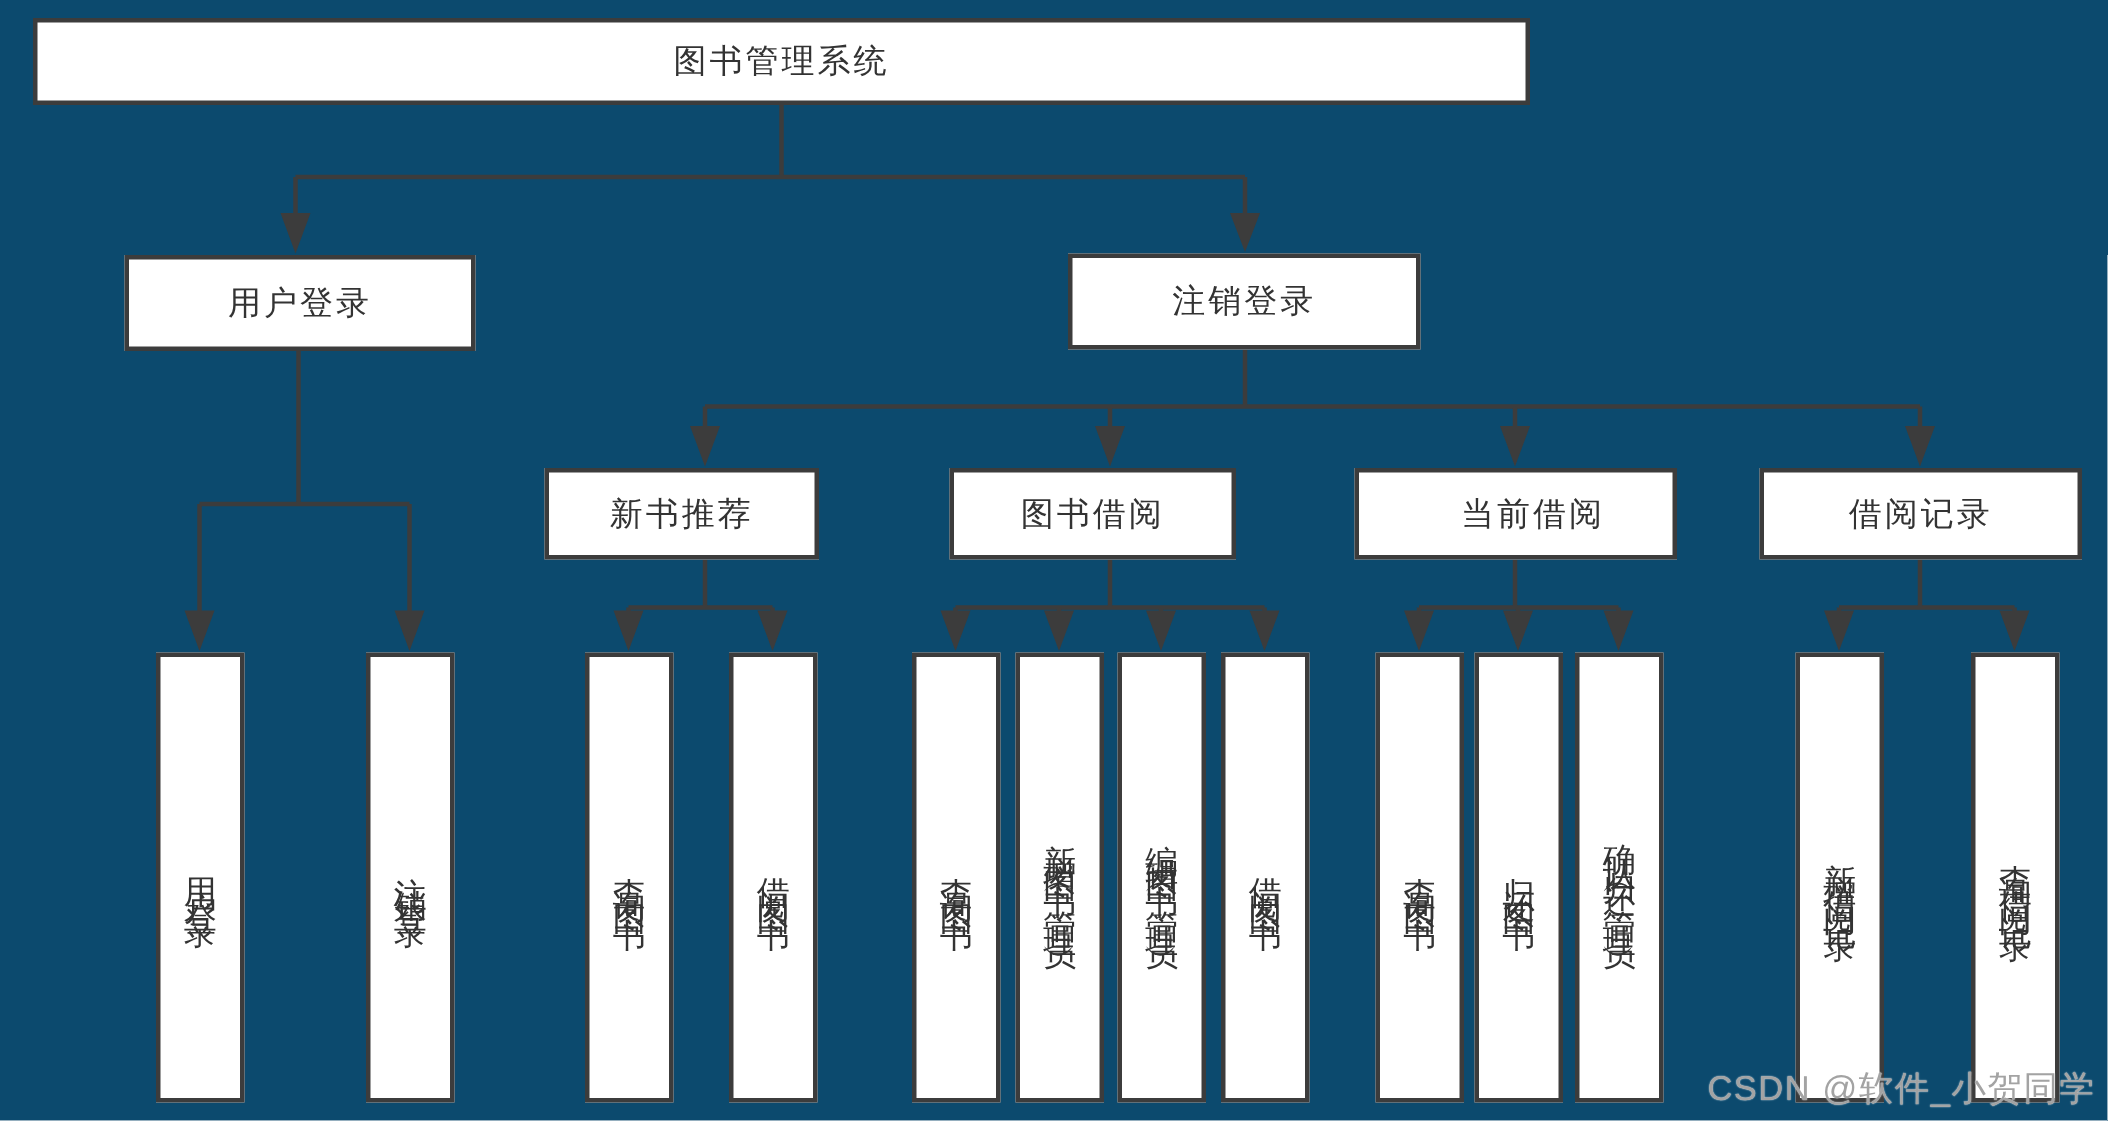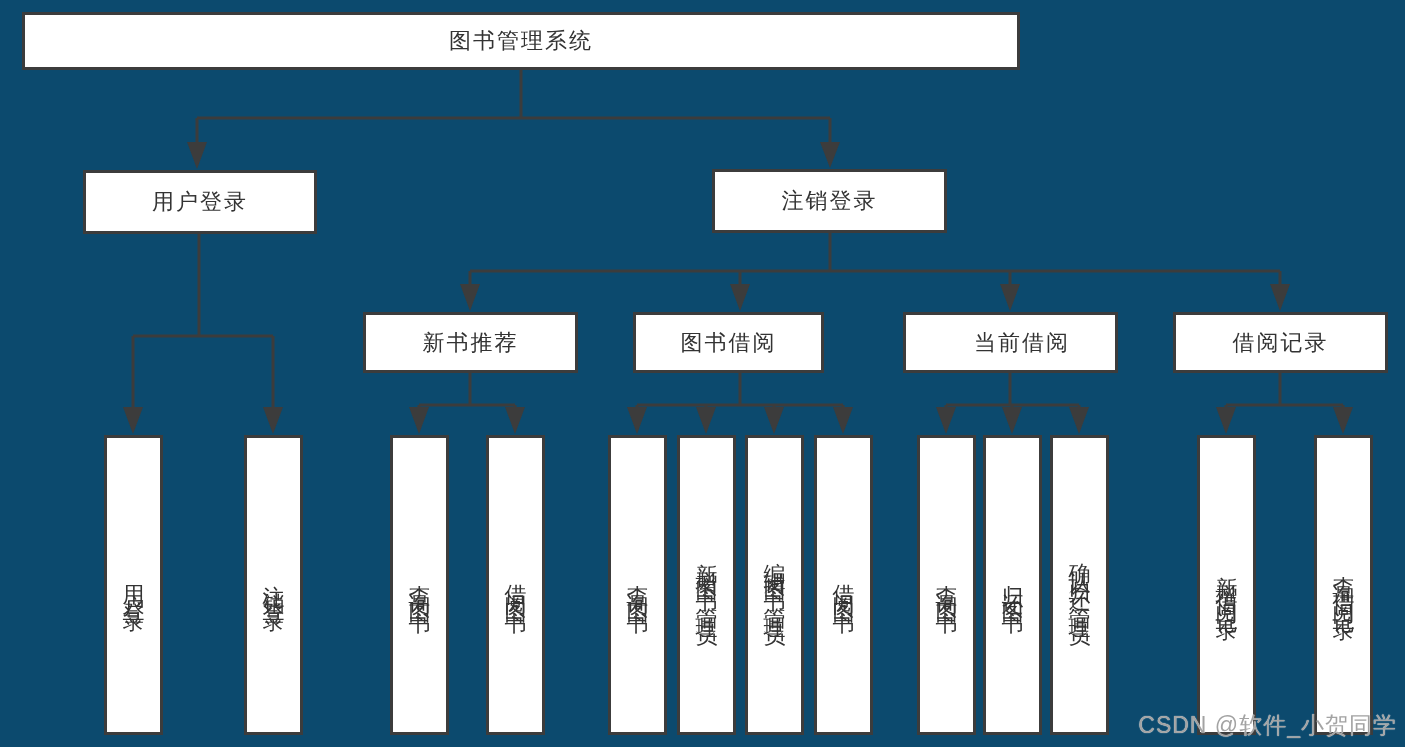--- a/index.html
+++ b/index.html
@@ -126,21 +126,21 @@
       <polygon points="1216,407 1236,407 1226,434"></polygon>
       <polygon points="1333,407 1353,407 1343,434"></polygon>
     </g>
   </svg>
 
   <div class="hbox" style="left:22px; top:12px; width:998px; height:58px;">图书管理系统</div>
 
   <div class="hbox" style="left:83px; top:170px; width:234px; height:64px;">用户登录</div>
   <div class="hbox" style="left:712px; top:169px; width:235px; height:64px;">注销登录</div>
 
-  <div class="hbox" style="left:363px; top:312px; width:215px; height:61px;font-family:Liberation Serif, serif;">新书推荐</div>
+  <div class="hbox" style="left:363px; top:312px; width:183px; height:61px;font-family:Liberation Serif, serif;">新书推荐</div>
   <div class="hbox" style="left:633px; top:312px; width:191px; height:61px;">图书借阅</div>
   <div class="hbox" style="left:903px; top:312px; width:215px; height:61px;padding-left:23px;">当前借阅</div>
   <div class="hbox" style="left:1173px; top:312px; width:215px; height:61px;">借阅记录</div>
 
   <div class="vbox" style="left:104px;">
     <span class="vtext">用户登录</span>
   </div>
   <div class="vbox" style="left:244px;">
     <span class="vtext">注销登录</span>
   </div>

